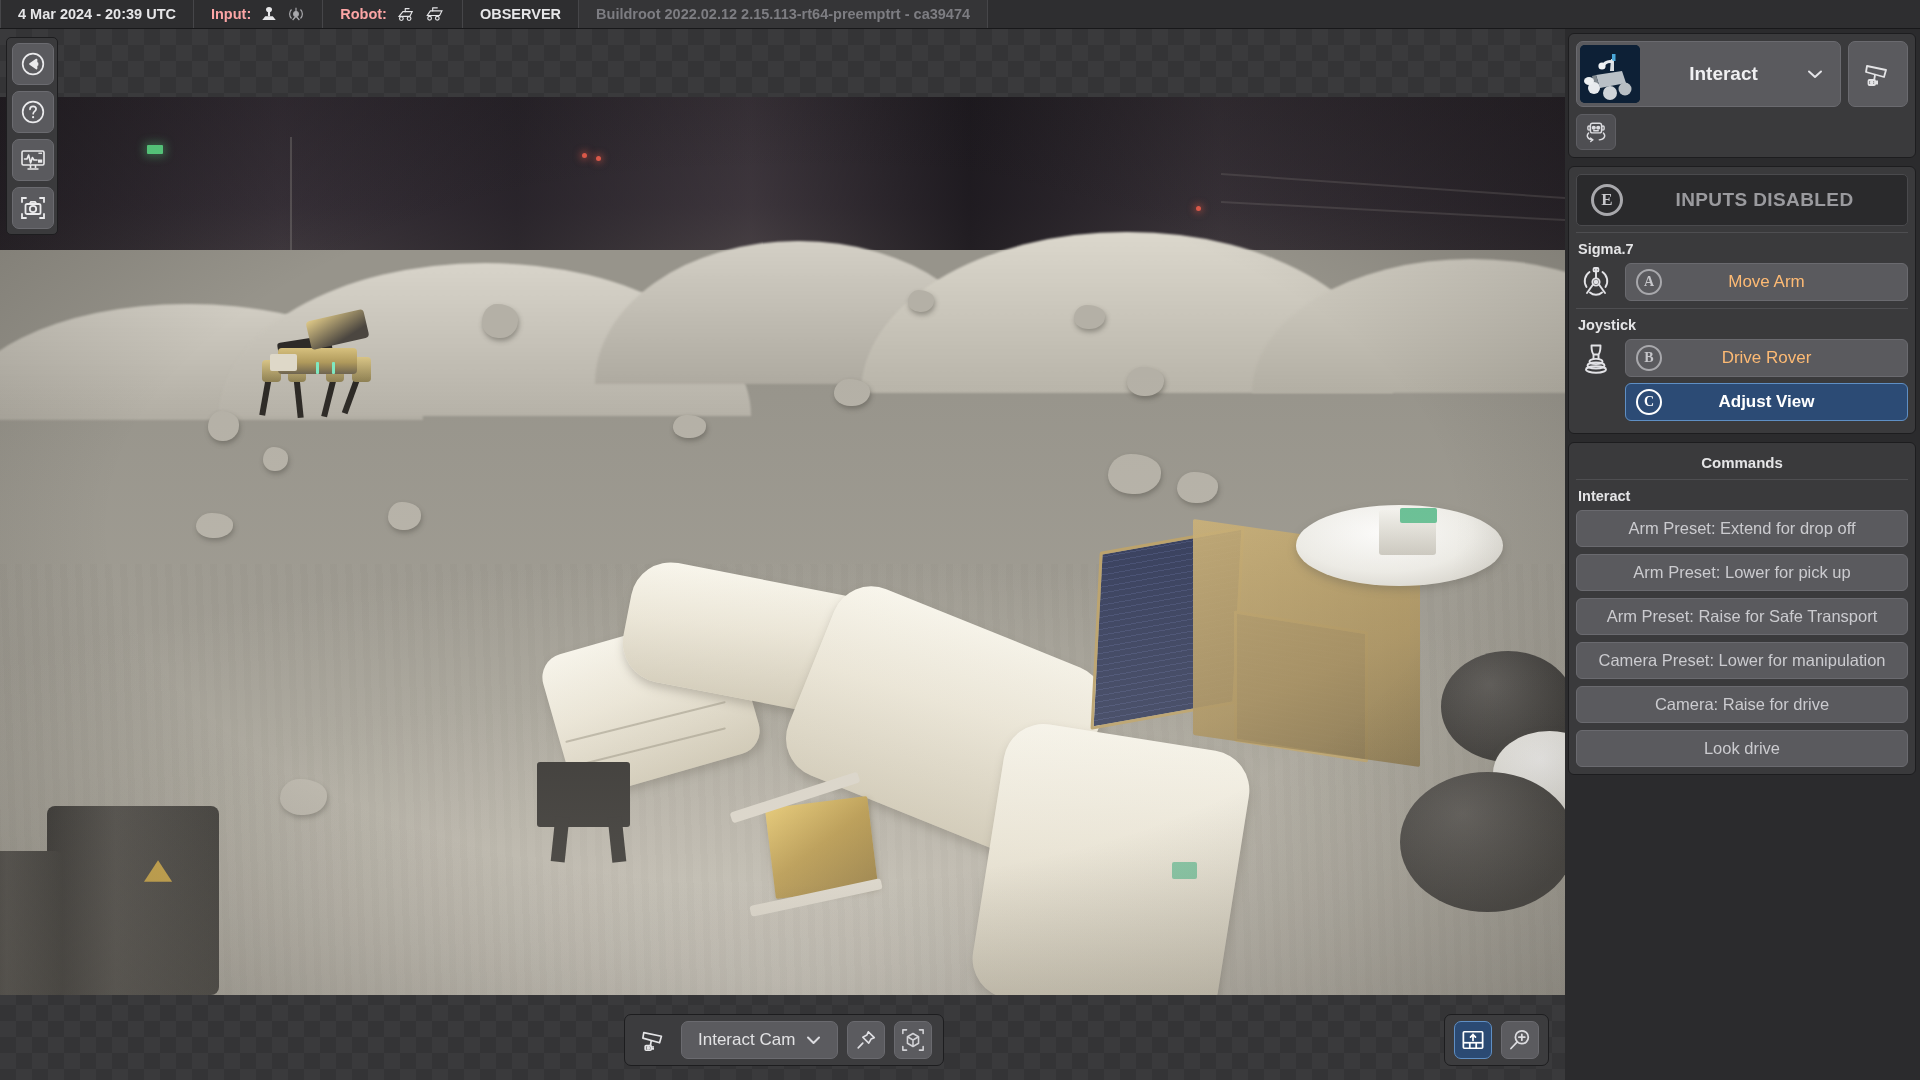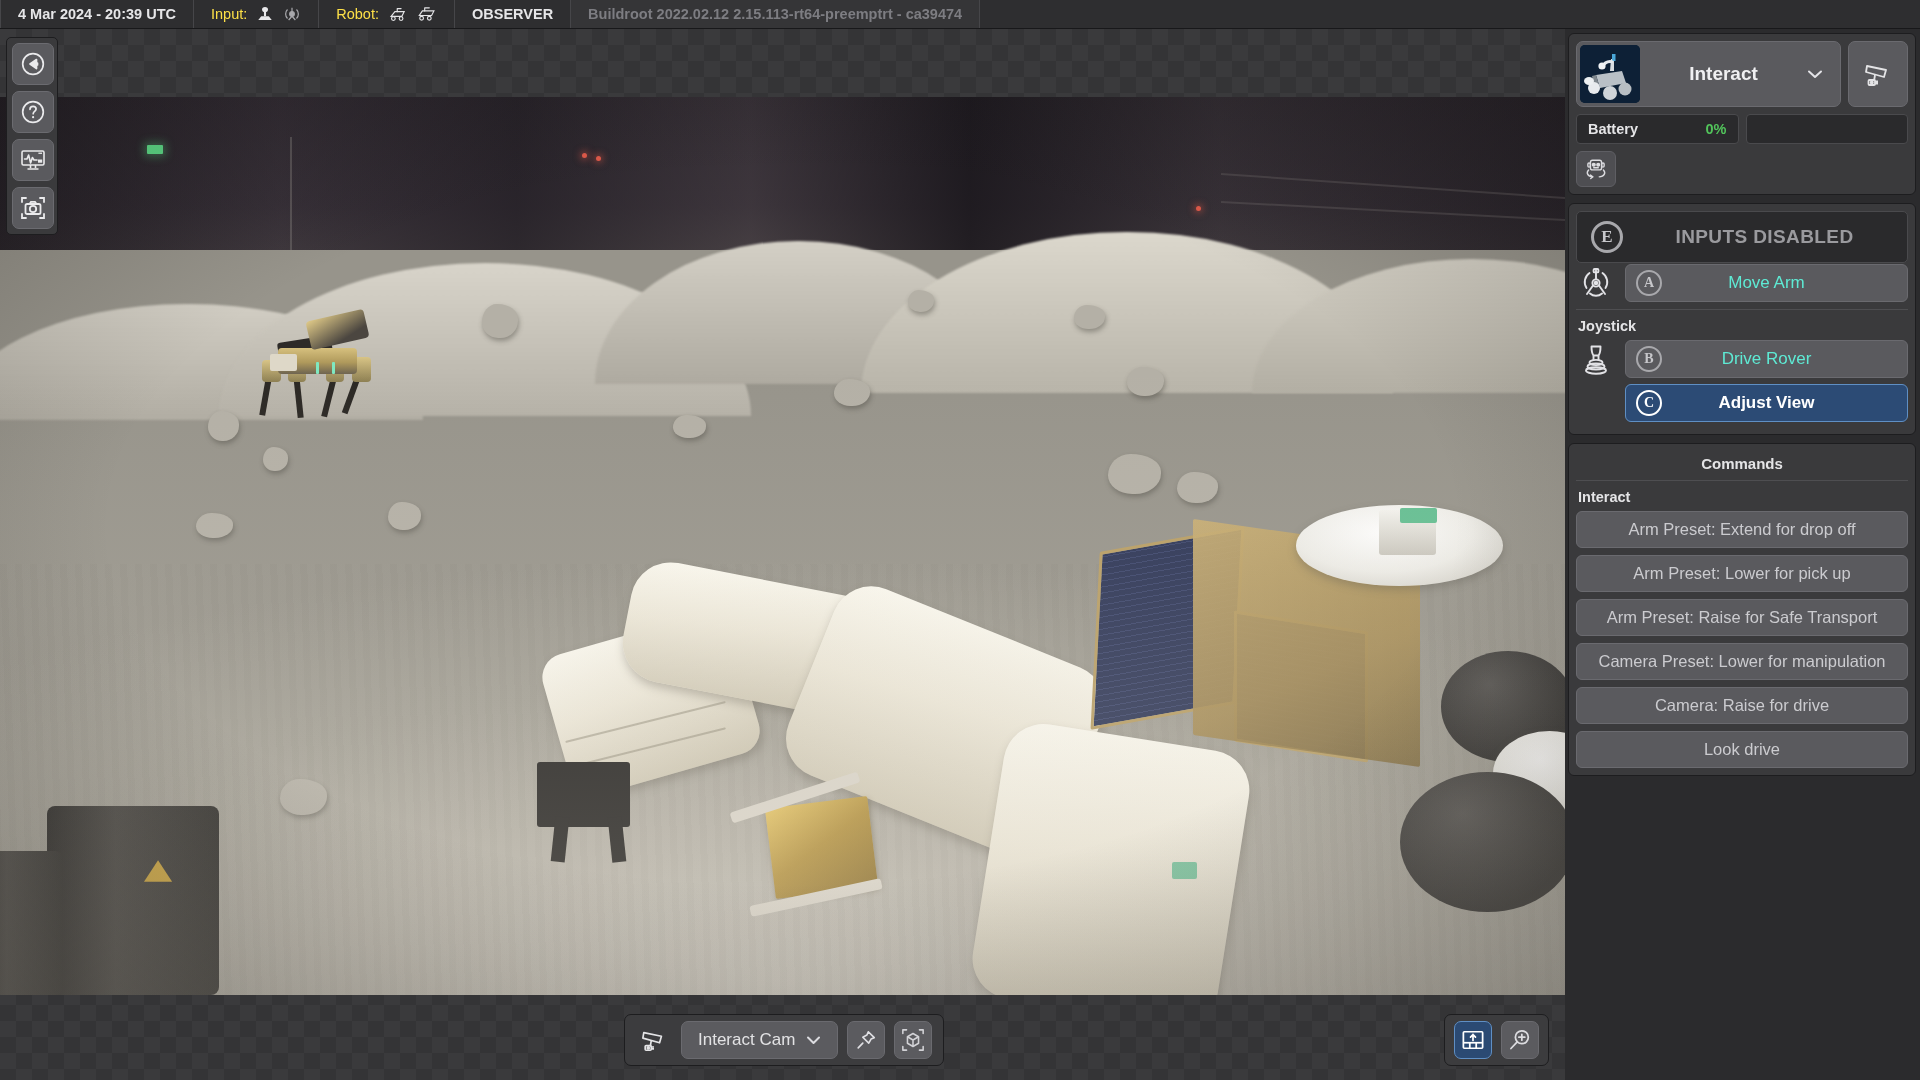--- a/index.html
+++ b/index.html
@@ -20,21 +20,21 @@
     border-bottom: 1px solid #18181a;
   }
   .tb-cell {
     display: flex; align-items: center; gap: 9px;
     padding: 0 17px;
     font-size: 14.5px; font-weight: bold; color: #e6e6e8;
     border-right: 1px solid #464649;
     white-space: nowrap;
   }
   .tb-cell.first { border-left: 1px solid #464649; }
-  .tb-label { font-weight: normal; color: #fde047; }
+  .tb-label { font-weight: bold; color: #fca5a5; }
   .tb-dim {
     color: #7d7d82; font-weight: bold; font-size: 14.5px;
     display:flex; align-items:center; padding:0 17px;
     background: #353537;
     border-right: 1px solid #464649;
   }
   .tb-spacer { flex: 1; background: #2e2e30; }
   .tb-icon { display: inline-flex; align-items: center; justify-content: center; }
 
   
@@ -272,21 +272,21 @@
     margin-top: 6px;
   }
   .devrow { display: flex; align-items: center; gap: 9px; margin-bottom: 5px; }
   .devicon { width: 40px; height: 40px; flex: none; display: flex; align-items: center; justify-content: center; }
   .actbtn {
     flex: 1; height: 38px;
     background: #5a5a5e; border: 1px solid #6a6a6f; border-radius: 6px;
     display: flex; align-items: center; padding: 0 10px; cursor: pointer;
     position: relative;
   }
-  .actbtn .alabel { flex: 1; text-align: center; font-size: 17px; color: #5eead4; padding-right: 26px; }
+  .actbtn .alabel { flex: 1; text-align: center; font-size: 17px; color: #fdba74; padding-right: 26px; }
   .actbtn.sel { background: #2c4b75; border: 1px solid #5f8fc4; }
   .actbtn.sel .alabel { color: #ffffff; font-weight: bold; }
   .badge {
     width: 26px; height: 26px; border-radius: 50%; flex: none;
     border: 2px solid #a8a8ac;
     display: flex; align-items: center; justify-content: center;
     font-size: 14px; font-weight: bold; color: #c6c6ca;
     font-family: "Liberation Serif", serif;
   }
   .badge.big { width: 32px; height: 32px; border-width: 3px; font-size: 17px; }
@@ -575,30 +575,20 @@
           <path d="M5 6 L24 10 L22 17 L4 12 Z"></path>
           <path d="M13 15 L12 21"></path>
           <rect x="6.5" y="20" width="6.5" height="5" rx="1"></rect>
           <circle cx="9.8" cy="22.5" r="1.1" fill="#e4e4e6"></circle>
           <path d="M13 21.5 H16 M13 23.5 H16"></path>
         </svg>
       </div>
     </div>
 
 
-    <div class="statrow">
-      <div class="statbox">
-        <span class="stat-k">Battery</span>
-        <span class="stat-v">0%</span>
-      </div>
-      <div class="statbox">
-        <span class="stat-k"></span>
-        <span class="stat-v"></span>
-      </div>
-    </div>
 
     <div id="robotmodebtn">
       <svg width="26" height="24" viewBox="0 0 28 26" fill="none" stroke="#dcdce0" stroke-width="1.5" stroke-linejoin="round">
         <rect x="8" y="3.5" width="12" height="10.5" rx="2.2"></rect>
         <circle cx="11.6" cy="8.4" r="1.5" fill="#dcdce0"></circle>
         <circle cx="16.4" cy="8.4" r="1.5" fill="#dcdce0"></circle>
         <path d="M11.5 11.6 H16.5" stroke-linecap="round"></path>
         <rect x="5.2" y="6.5" width="2.6" height="4.5" rx="1.2"></rect>
         <rect x="20.2" y="6.5" width="2.6" height="4.5" rx="1.2"></rect>
         <path d="M6 14 C3 17 5 21.5 10.5 21.5" stroke-linecap="round"></path>
@@ -608,20 +598,21 @@
     </div>
   </div>
 
   <div class="card">
 
     <div id="inputsdisabled">
       <span class="badge big">E</span>
       <span class="ititle">INPUTS DISABLED</span>
     </div>
 
+    <div class="devlabel">Sigma.7</div>
     <div class="devrow">
       <span class="devicon">
         <svg width="34" height="34" viewBox="0 0 34 34" fill="none" stroke="#e2e2e6" stroke-width="1.9">
           <circle cx="17" cy="17" r="3.6"></circle>
           <circle cx="17" cy="17" r="1.4" fill="#e2e2e6"></circle>
           <path d="M17 13.4 V4.5" stroke-linecap="round"></path>
           <path d="M14 19.5 L8 28" stroke-linecap="round"></path>
           <path d="M20 19.5 L26 28" stroke-linecap="round"></path>
           <path d="M10.5 7 A11 11 0 0 0 7.5 22" stroke-linecap="round"></path>
           <path d="M23.5 7 A11 11 0 0 1 26.5 22" stroke-linecap="round"></path>

